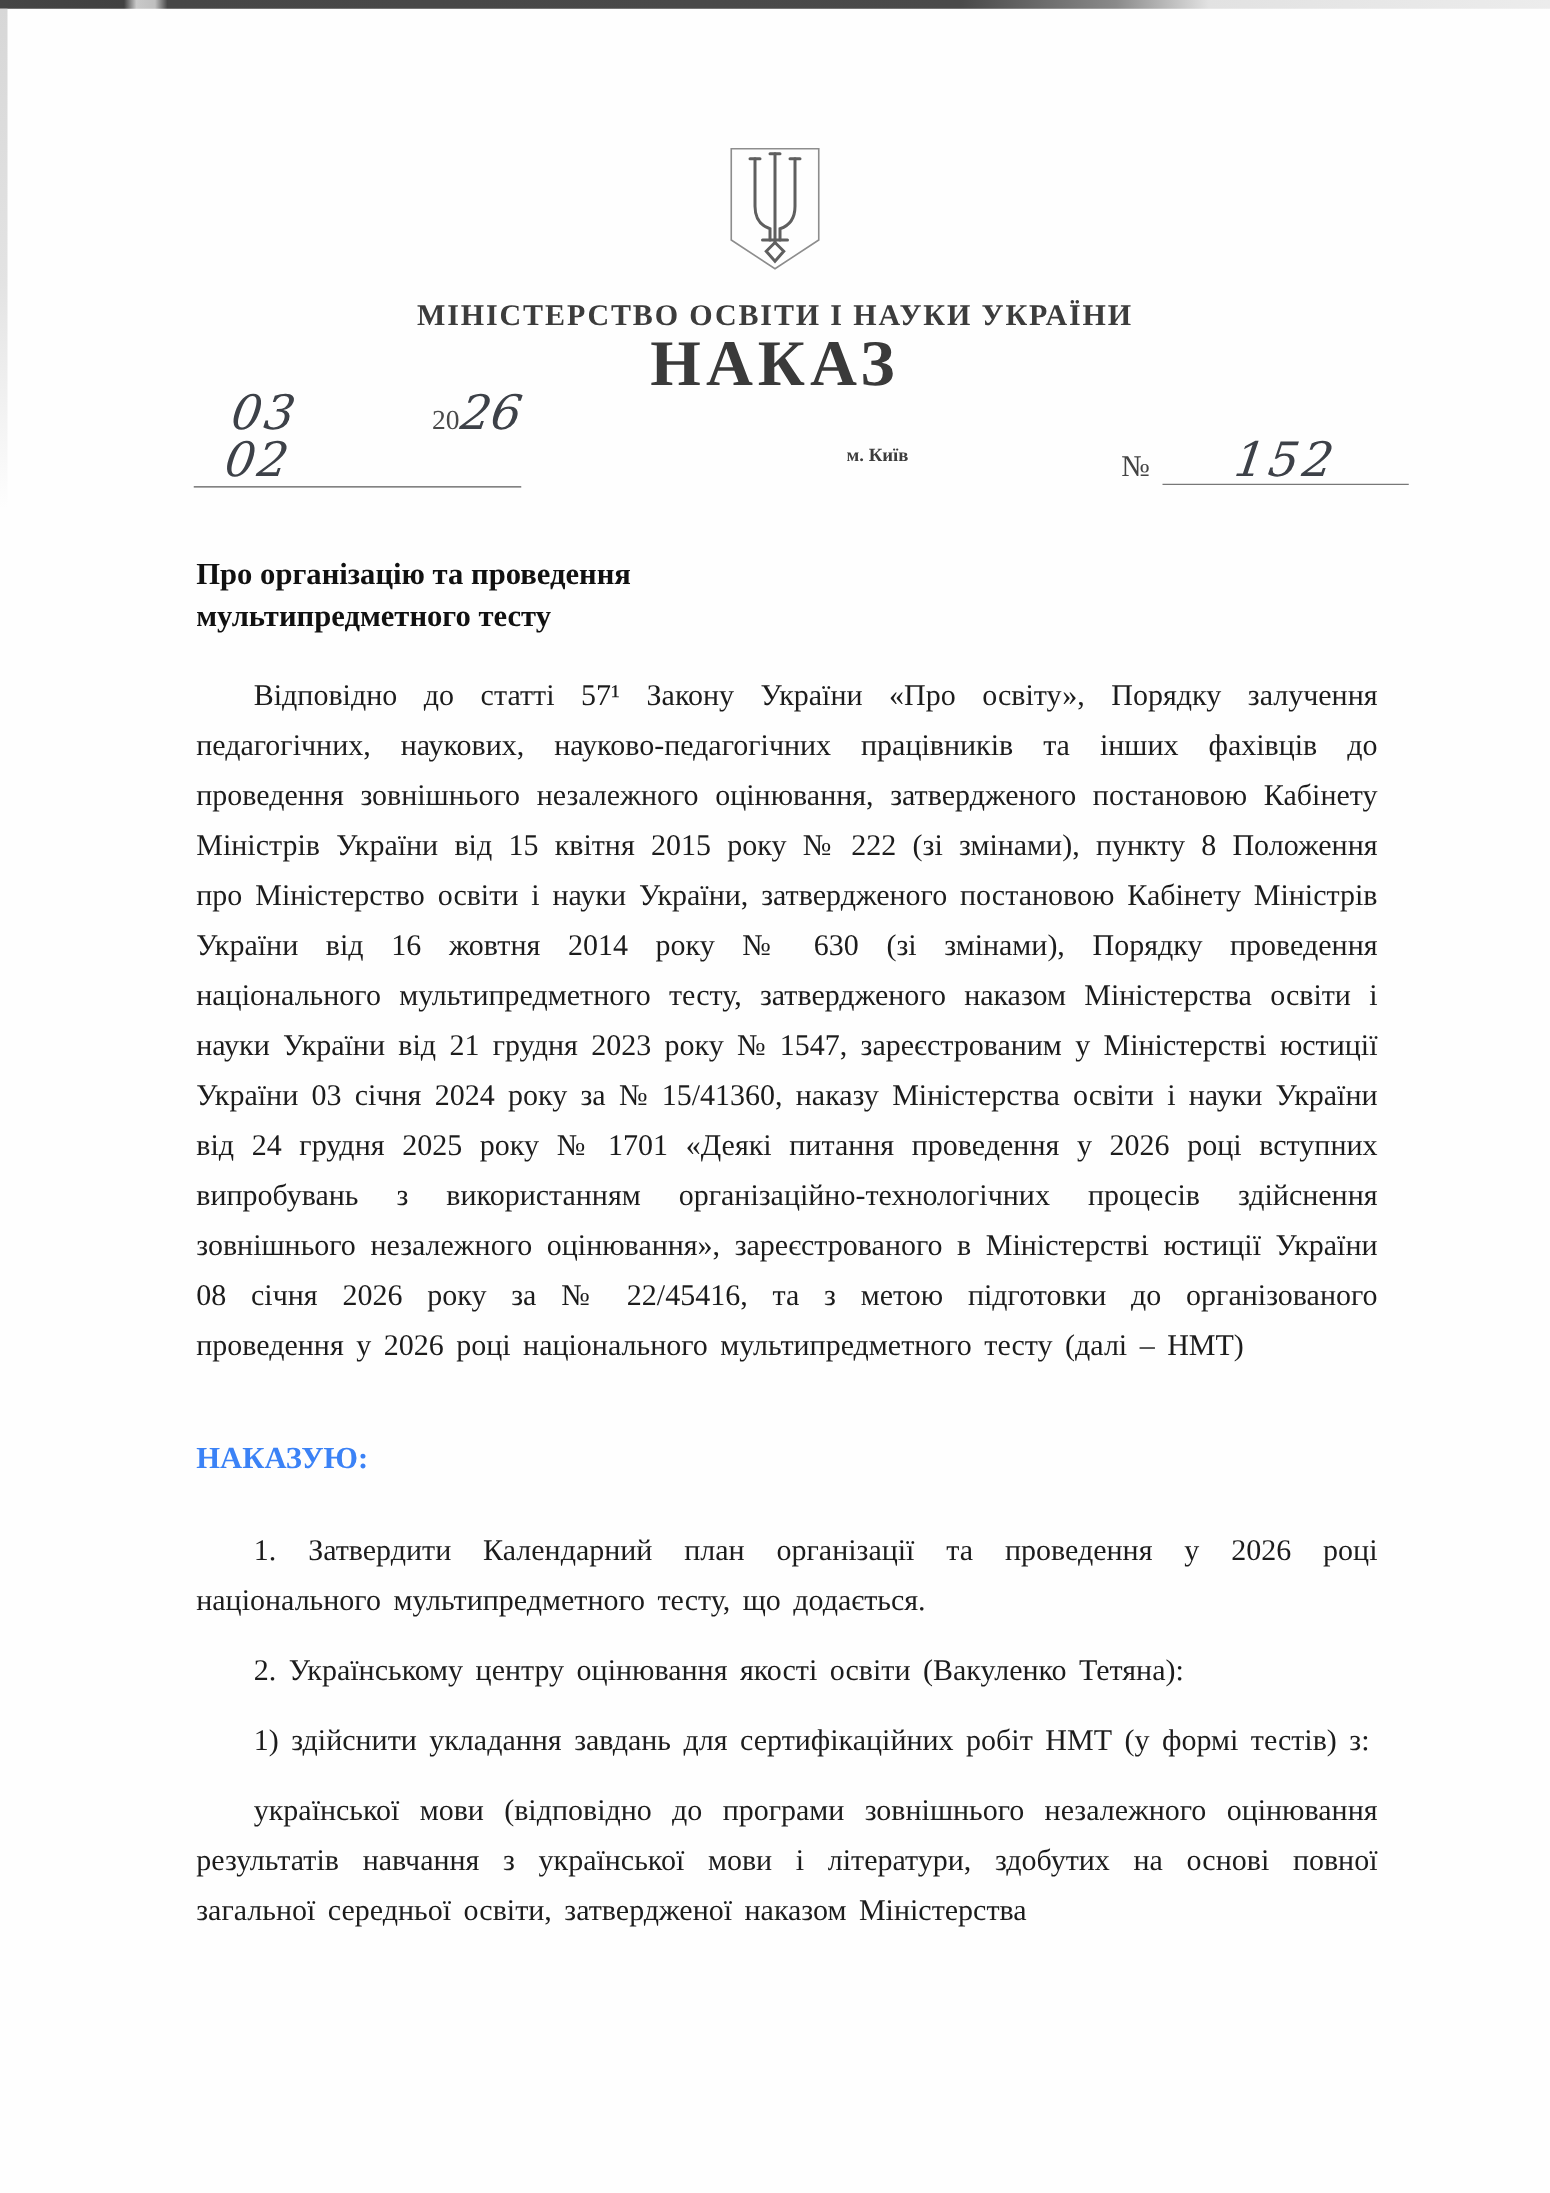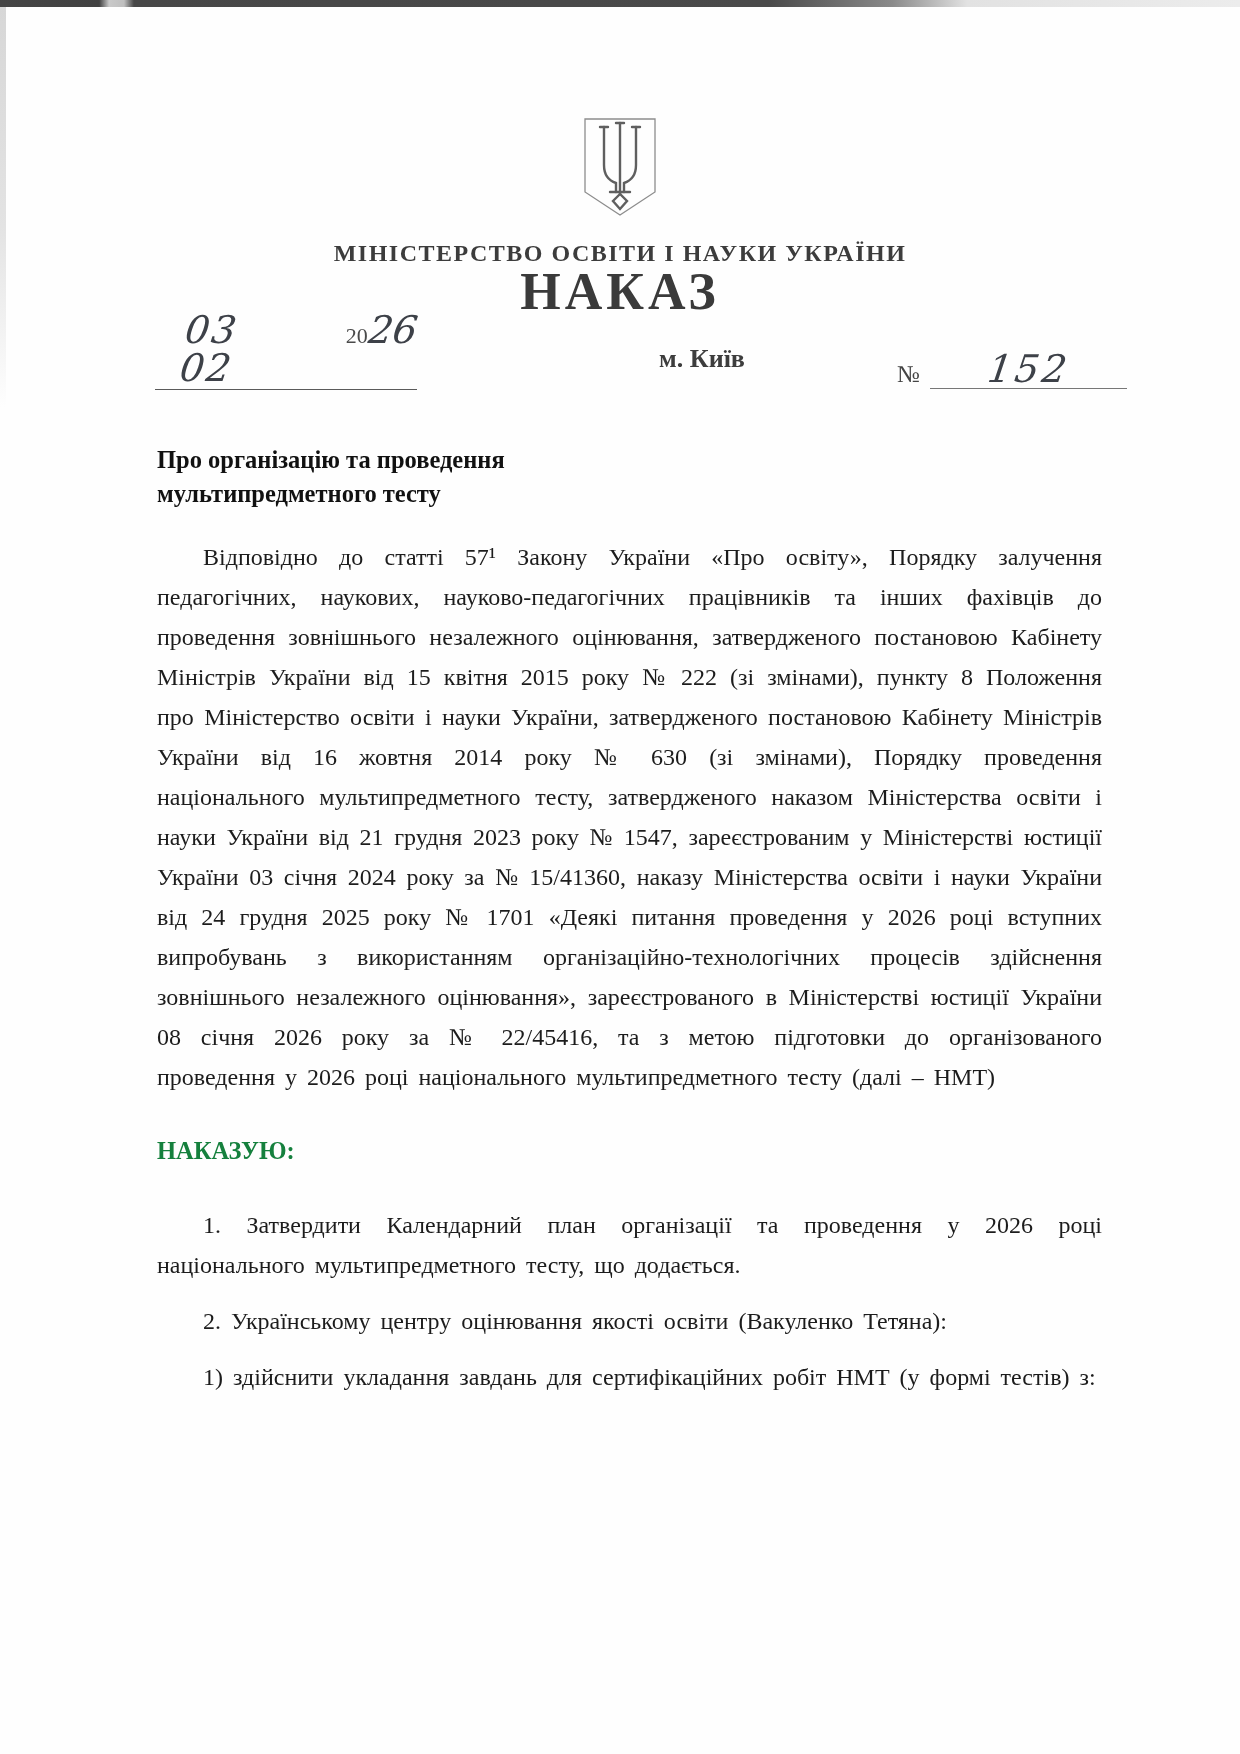--- a/index.html
+++ b/index.html
@@ -50,21 +50,21 @@
     display: flex; align-items: flex-end;
   }
   .date-zone {
     width: 262px; border-bottom: 1.6px solid #5a5a5a;
     display: flex; align-items: baseline; padding: 0 0 2px 28px;
   }
   .center-zone {
     flex: 1; text-align: center; position: relative; left: 45px;
     padding-bottom: 16px;
   }
-  .place { font-weight: bold; font-size: 26px; color: #3d3d3d; }
+  .place { font-weight: bold; font-size: 15px; color: #3d3d3d; }
   .number-zone {
     width: 230px; display: flex; align-items: baseline;
   }
   .number-sign { font-size: 24px; color: #444; padding: 0 10px 2px 0; }
   .number-ruled {
     flex: 1; border-bottom: 1.4px solid #777; text-align: center; padding-bottom: 0px;
   }
 
   .handwriting {
     font-family: "DejaVu Serif", serif; font-style: italic;
@@ -79,21 +79,21 @@
   .content { position: absolute; top: 443px; left: 157px; width: 945px; }
 
   .subject { font-weight: bold; font-size: 24.5px; line-height: 34px; color: #111; }
 
   .para {
     font-size: 24px; line-height: 40px; text-align: justify;
     text-indent: 46px; word-spacing: 4px; margin-top: 16px; color: #1c1c1c;
   }
   .preamble { margin-top: 26px; font-family: Liberation Serif, serif; }
   .order-keyword {
-    margin-top: 34px; font-weight: bold; font-size: 24.5px; line-height: 40px; color: #15803d;
+    margin-top: 50px; font-weight: bold; font-size: 24.5px; line-height: 40px; color: #3b82f6;
   }
   .first-item { margin-top: 34px; }
 </style>
 </head>
 <body>
 
 <div class="page">
 
   <div class="topbar"></div>
   <div class="left-edge"></div>
@@ -136,15 +136,16 @@
       <div>мультипредметного тесту</div>
     </div>
 
     <p class="para preamble">Відповідно до статті 57¹ Закону України «Про освіту», Порядку залучення педагогічних, наукових, науково-педагогічних працівників та інших фахівців до проведення зовнішнього незалежного оцінювання, затвердженого постановою Кабінету Міністрів України від 15 квітня 2015 року № 222 (зі змінами), пункту 8 Положення про Міністерство освіти і науки України, затвердженого постановою Кабінету Міністрів України від 16 жовтня 2014 року № 630 (зі змінами), Порядку проведення національного мультипредметного тесту, затвердженого наказом Міністерства освіти і науки України від 21 грудня 2023 року № 1547, зареєстрованим у Міністерстві юстиції України 03 січня 2024 року за № 15/41360, наказу Міністерства освіти і науки України від 24 грудня 2025 року № 1701 «Деякі питання проведення у 2026 році вступних випробувань з використанням організаційно-технологічних процесів здійснення зовнішнього незалежного оцінювання», зареєстрованого в Міністерстві юстиції України 08 січня 2026 року за № 22/45416, та з метою підготовки до організованого проведення у 2026 році національного мультипредметного тесту (далі – НМТ)</p>
 
     <p class="order-keyword">НАКАЗУЮ:</p>
 
     <p class="para first-item">1. Затвердити Календарний план організації та проведення у 2026 році національного мультипредметного тесту, що додається.</p>
     <p class="para">2. Українському центру оцінювання якості освіти (Вакуленко Тетяна):</p>
     <p class="para">1) здійснити укладання завдань для сертифікаційних робіт НМТ (у формі тестів) з:</p>
+    <p class="para">української мови (відповідно до програми зовнішнього незалежного оцінювання результатів навчання з української мови і літератури, здобутих на основі повної загальної середньої освіти, затвердженої наказом Міністерства</p>
   </div>
 
 </div>
 
 </body></html>

